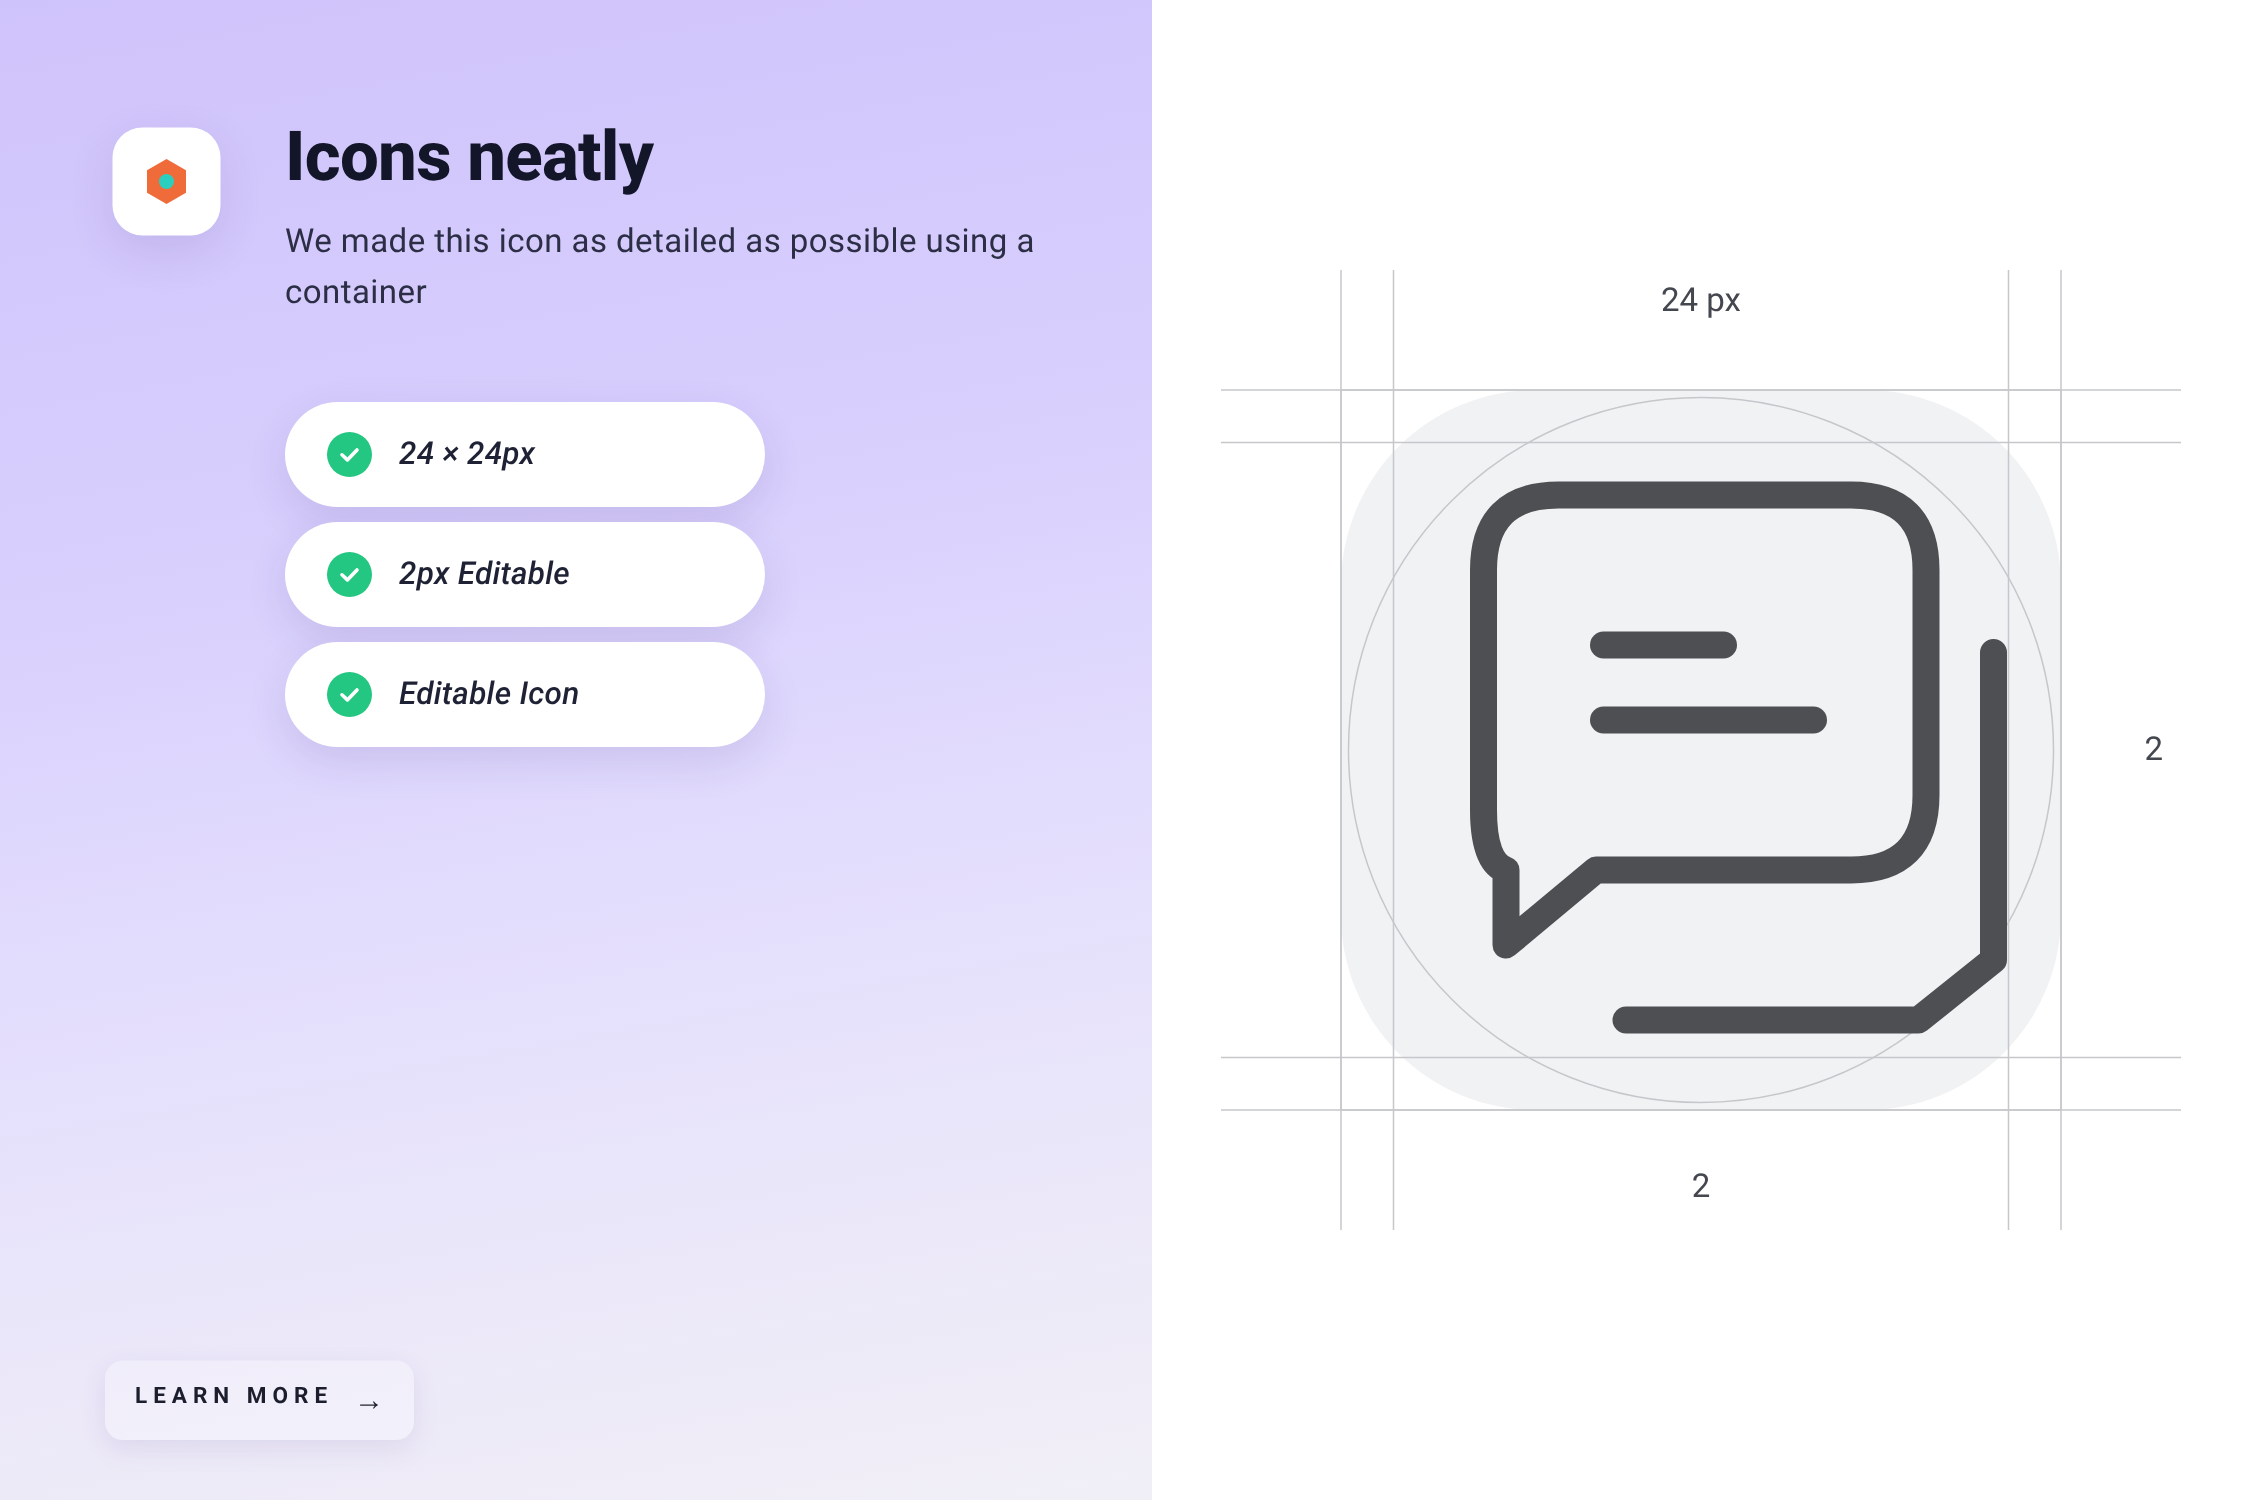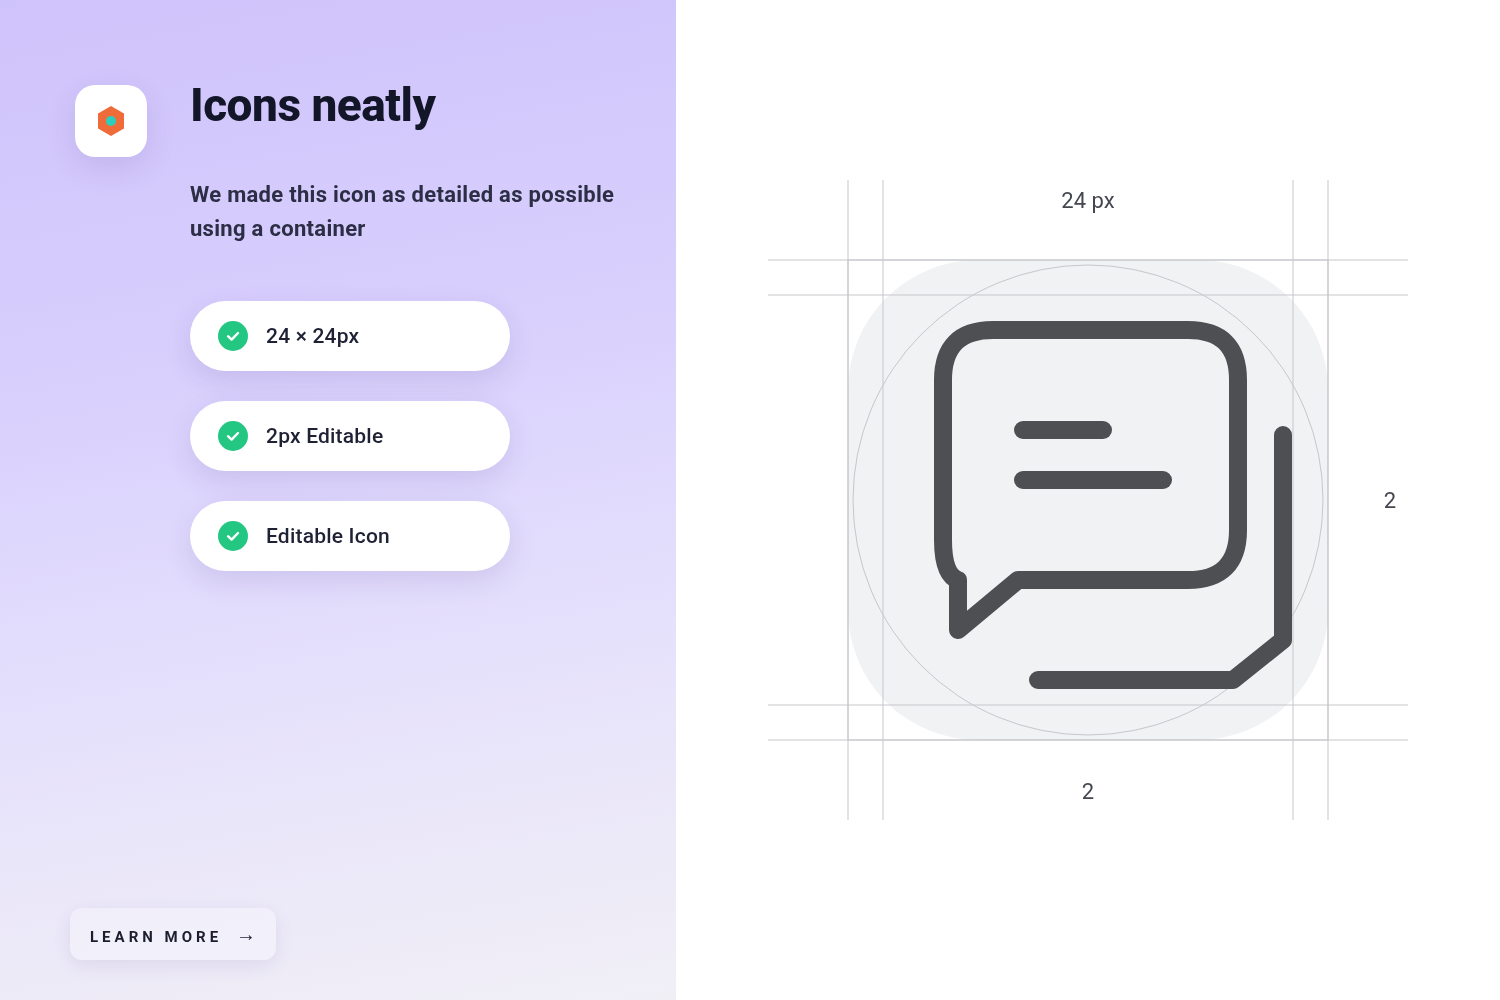--- a/index.html
+++ b/index.html
@@ -1,21 +1,21 @@
 <!DOCTYPE html>
 <html><head>
 <meta charset="utf-8">
 <style>
   * { box-sizing: border-box; margin: 0; padding: 0; }
   html, body { width: 1500px; height: 1000px; overflow: hidden; font-family: -apple-system, BlinkMacSystemFont, "Segoe UI", Roboto, Helvetica, Arial, sans-serif; }
   .stage {
     width: 1500px; height: 1000px; display: flex;
   }
   .left {
-    width: 676px; height: 100%;
+    width: 768px; height: 100%;
     background: linear-gradient(170deg, #cfc3fb 0%, #d8cffd 35%, #e1dbfd 55%, #e9e5fa 75%, #f1eff6 100%);
     position: relative;
     padding: 60px 70px 40px 70px;
   }
   .right {
     flex: 1; height: 100%; background: #ffffff; position: relative; padding-left: 28px;
   }
 
   
   .logo-tile {
@@ -27,45 +27,46 @@
   .logo-tile svg { display: block; }
 
   .content {
     position: absolute; left: 190px; top: 78px; right: 60px;
   }
   .headline {
     font-size: 46px; font-weight: 800; color: #121628; line-height: 1.18;
     letter-spacing: -0.5px;
   }
   .subhead {
-    margin-top: 46px;
-    font-size: 22px; color: #2b2e45; line-height: 1.55; font-weight: 700;
+    margin-top: 13px;
+    font-size: 22px; color: #2b2e45; line-height: 1.55; font-weight: 400;
     letter-spacing: 0.3px;
   }
 
   .pills {
-    margin-top: 55px; display: flex; flex-direction: column; gap: 30px;
+    margin-top: 55px; display: flex; flex-direction: column; gap: 10px;
     width: 320px;
+    font-style: italic;
   }
   .pill {
     background: #ffffff; border-radius: 40px;
     padding: 20px 28px;
     display: flex; align-items: center; gap: 18px;
     box-shadow: 0 10px 28px rgba(65, 45, 120, 0.12);
   }
   .check {
     width: 30px; height: 30px; border-radius: 50%; background: #24c781;
     display: flex; align-items: center; justify-content: center; flex: 0 0 30px;
   }
   .check svg { display: block; }
   .pill-label { font-size: 21px; color: #1f2235; font-weight: 500; letter-spacing: 0.2px; }
 
   .learn {
     position: absolute; left: 70px; bottom: 40px;
-    display: inline-flex; align-items: flex-end; gap: 14px;
+    display: inline-flex; align-items: flex-start; gap: 14px;
     background: rgba(255,255,255,0.28);
     border-radius: 12px; padding: 14px 20px;
     color: #1c1e2e; font-weight: 700; letter-spacing: 4px; font-size: 15px;
     box-shadow: 0 6px 18px rgba(80,60,140,0.10);
     cursor: pointer;
   }
   .learn .arrow { font-size: 20px; letter-spacing: 0; }
 
   
   .diagram {

